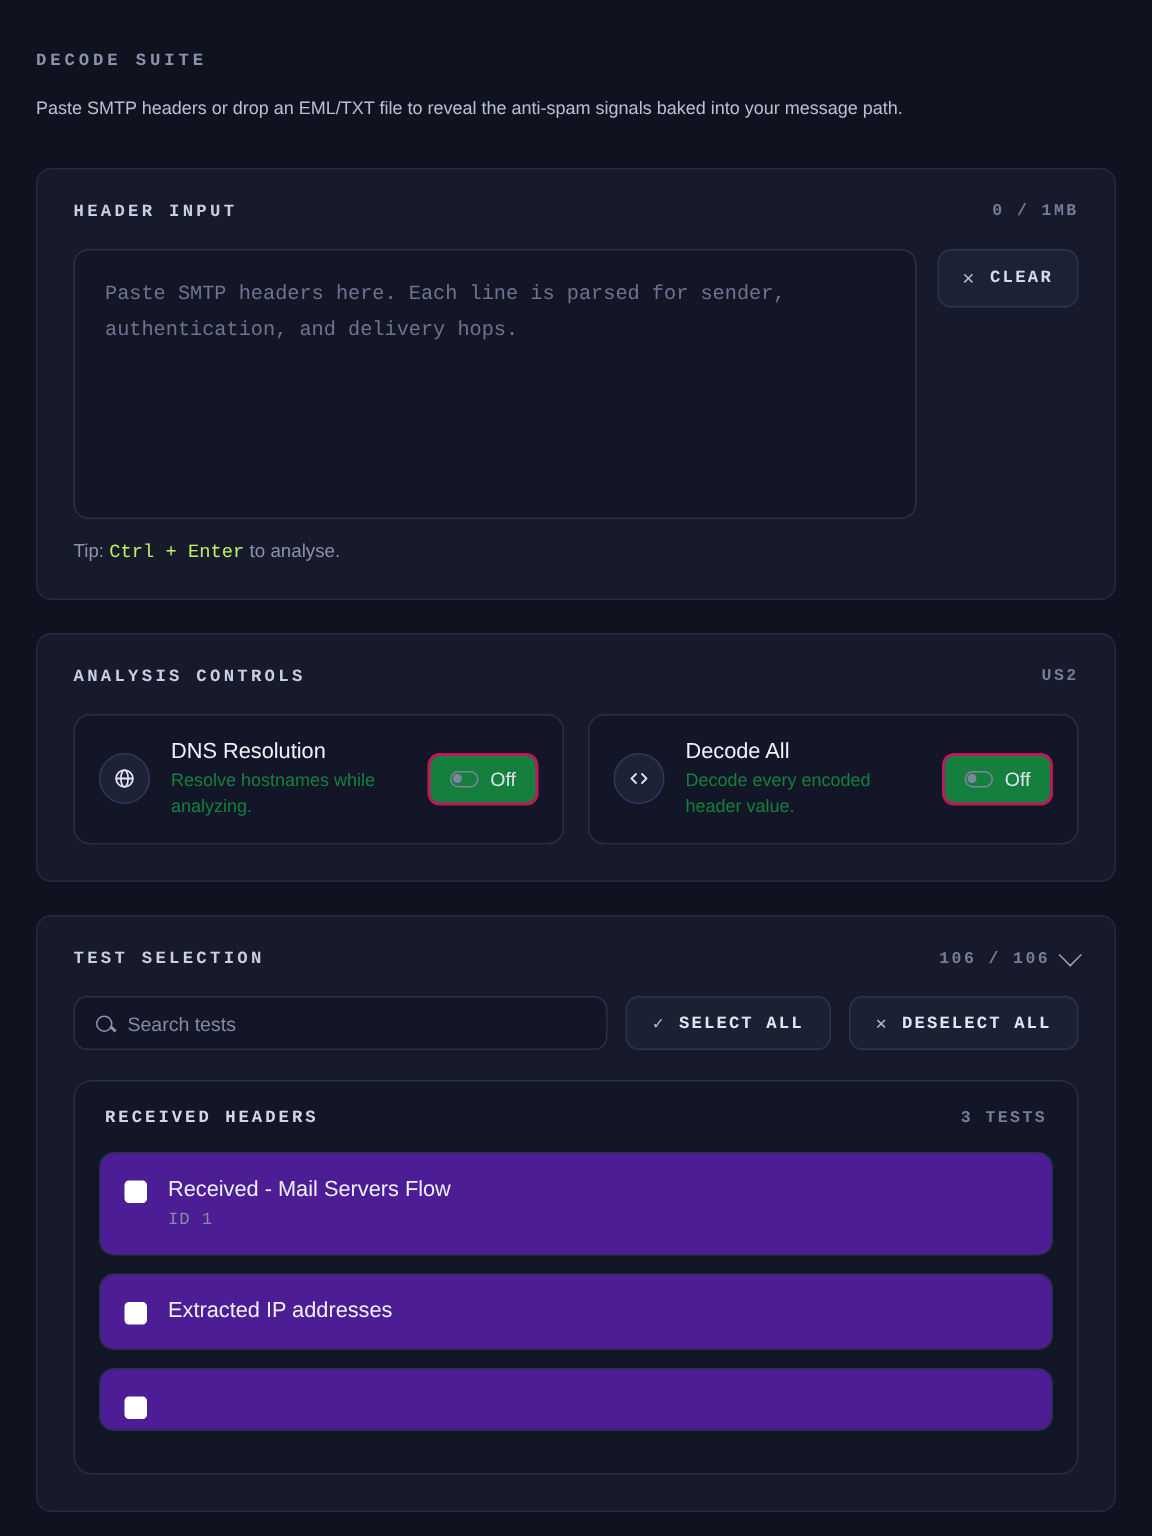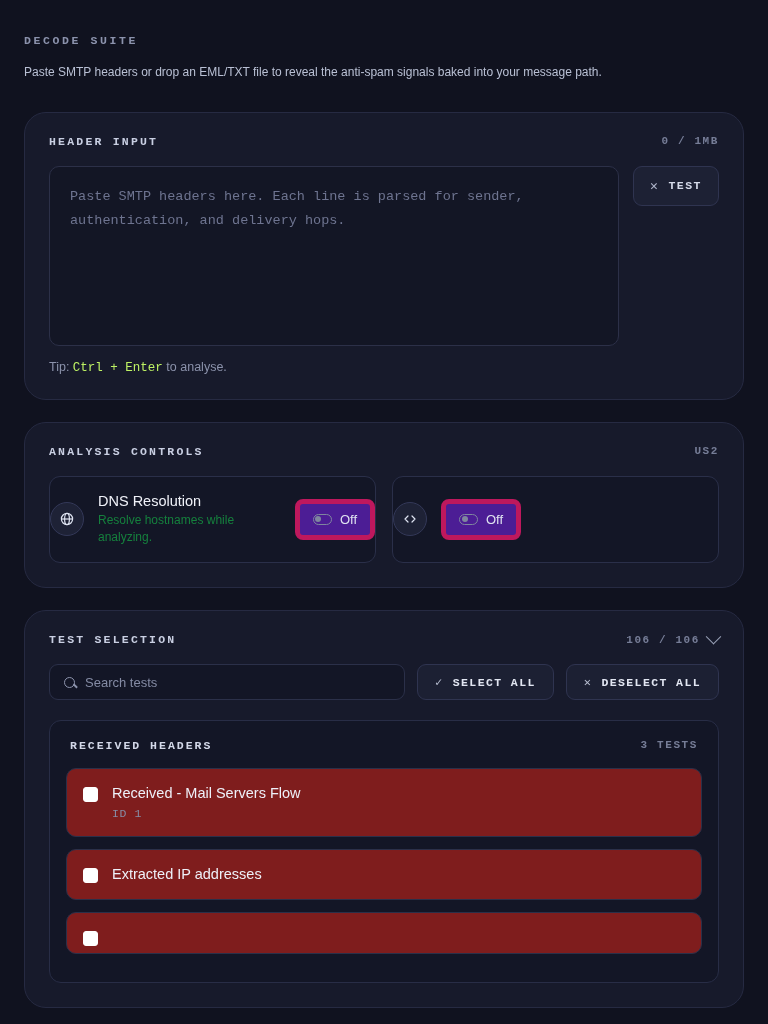--- a/index.html
+++ b/index.html
@@ -40,21 +40,21 @@
     line-height: 1.58;
     color: #b9c0d4;
     max-width: 660px;
     margin-bottom: 30px;
   }
 
   
   .card {
     background: #171a2b;
     border: 1px solid #262a42;
-    border-radius: 22px;
+    border-radius: 10px;
     padding: 22px 24px 24px 24px;
     margin-bottom: 22px;
   }
   .card-head {
     display: flex;
     align-items: center;
     justify-content: space-between;
     margin-bottom: 18px;
   }
   .card-label {
@@ -129,21 +129,21 @@
     grid-template-columns: 1fr 1fr;
     gap: 16px;
   }
   .control {
     display: flex;
     align-items: center;
     gap: 14px;
     background: #131626;
     border: 1px solid #2a2f49;
     border-radius: 11px;
-    padding: 16px 0;
+    padding: 16px 16px;
   }
   .control-icon {
     width: 34px; height: 34px;
     flex: 0 0 34px;
     border-radius: 50%;
     background: #1e2236;
     border: 1px solid #333858;
     display: flex; align-items: center; justify-content: center;
     color: #dfe4f2;
     font-size: 14px;
@@ -158,22 +158,22 @@
   }
   .control-desc {
     font-size: 12px;
     line-height: 1.42;
     color: #15803d;
   }
   .toggle {
     display: flex;
     align-items: center;
     gap: 8px;
-    background: #4c1d95;
-    border: 5px solid #be185d;
+    background: #15803d;
+    border: 2px solid #be185d;
     border-radius: 8px;
     padding: 8px 13px;
     cursor: pointer;
     flex: 0 0 auto;
   }
   .toggle-switch {
     width: 19px; height: 11px;
     border-radius: 6px;
     border: 1.4px solid #7f869f;
     position: relative;
@@ -266,21 +266,21 @@
 
   
   .group {
     background: #131626;
     border: 1px solid #282d46;
     border-radius: 12px;
     padding: 18px 16px 16px 16px;
   }
   .group-head {
     display: flex;
-    align-items: flex-start;
+    align-items: center;
     justify-content: space-between;
     padding: 0 4px;
     margin-bottom: 16px;
   }
   .group-title {
     font-family: "Liberation Mono", monospace;
     font-size: 11.5px;
     letter-spacing: 2px;
     font-weight: 700;
     color: #d3d8e8;
@@ -289,21 +289,21 @@
     font-family: "Liberation Mono", monospace;
     font-size: 11px;
     letter-spacing: 1.6px;
     color: #767d97;
     font-weight: 700;
   }
   .test-item {
     display: flex;
     align-items: flex-start;
     gap: 14px;
-    background: #7f1d1d;
+    background: #4c1d95;
     border: 1px solid #2b3049;
     border-radius: 10px;
     padding: 16px 16px;
     margin-bottom: 12px;
   }
   .checkbox {
     width: 15px; height: 15px;
     flex: 0 0 15px;
     margin-top: 2px;
     border-radius: 3px;
@@ -334,21 +334,21 @@
 
   <div class="card">
     <div class="card-head">
       <span class="card-label">HEADER INPUT</span>
       <span class="card-meta">0 / 1MB</span>
     </div>
     <div class="input-row">
       <textarea class="textarea" placeholder="Paste SMTP headers here. Each line is parsed for sender, authentication, and delivery hops." style=""></textarea>
       <button class="clear-btn">
         <span class="x">✕</span>
-        <span>TEST</span>
+        <span>CLEAR</span>
       </button>
     </div>
     <div class="tip">
       <span>Tip:</span>
       <span class="kbd">Ctrl + Enter</span>
       <span>to analyse.</span>
     </div>
   </div>
 
   <div class="card">
@@ -375,20 +375,24 @@
           <span class="toggle-label">Off</span>
         </span>
       </div>
 
       <div class="control">
         <span class="control-icon">
           <svg width="16" height="16" viewBox="0 0 16 16" fill="none" stroke="#dfe4f2" stroke-width="1.2" stroke-linecap="round" stroke-linejoin="round">
             <polyline points="6,5 3,8 6,11"></polyline>
               <polyline points="10,5 13,8 10,11"></polyline>
           </svg>
+        </span>
+        <span class="control-text">
+          <span class="control-title" style="display:block">Decode All</span>
+          <span class="control-desc" style="display:block">Decode every encoded header value.</span>
         </span>
         <span class="toggle">
           <span class="toggle-switch"></span>
           <span class="toggle-label">Off</span>
         </span>
       </div>
 
     </div>
   </div>
 

